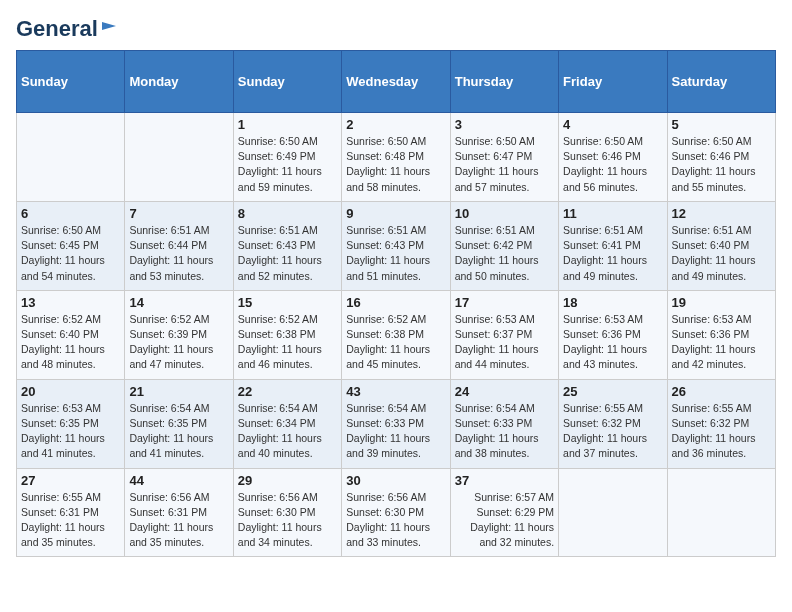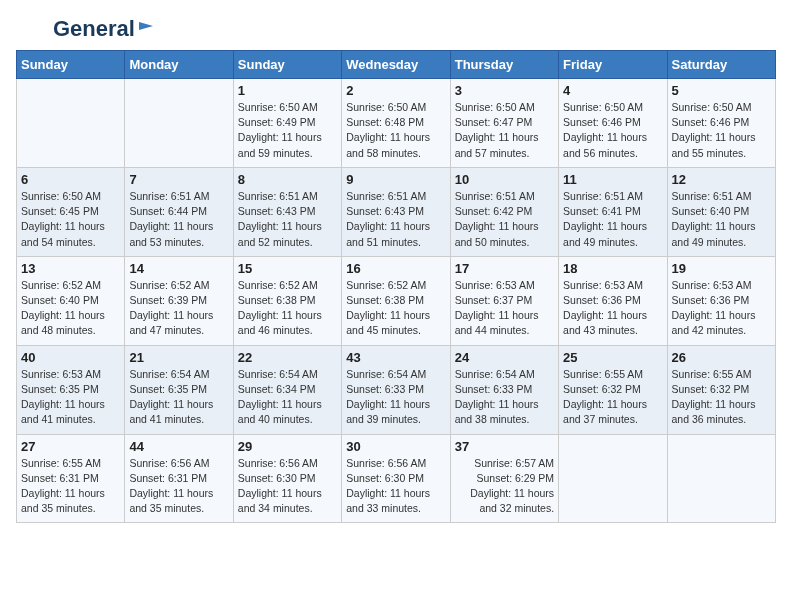--- a/index.html
+++ b/index.html
@@ -13,21 +13,20 @@
     .header {
       display: flex;
       justify-content: space-between;
       align-items: flex-start;
       margin-bottom: 12px;
     }
     .logo {
       display: flex;
       flex-direction: column;
       align-items: center;
-      margin-left: 37px;
     }
     .title-block {
       text-align: right;
     }
     .month-title {
       font-size: 36px;
       color: #222;
       font-weight: normal;
     }
     .location {
@@ -37,21 +36,21 @@
     table {
       width: 100%;
       border-collapse: collapse;
       table-layout: fixed;
     }
     thead tr th {
       background: #3a7abf;
       color: #fff;
       font-size: 13px;
       font-weight: bold;
-      padding: 6px 4px;
+      padding: 23px 4px;
       text-align: left;
       border: 1px solid #2a5a9f;
     }
     tbody tr td {
       border: 1px solid #ccc;
       vertical-align: top;
       padding: 4px 4px 6px 4px;
       font-size: 10.5px;
       color: #222;
       height: 82px;
@@ -222,21 +221,21 @@
         </td>
         <td>
           <span class="day-num">19</span>
           <div class="day-info" style="white-space: pre-line;">Sunrise: 6:53 AM
 Sunset: 6:36 PM
 Daylight: 11 hours and 42 minutes.</div>
         </td>
       </tr>
       <tr>
         <td>
-          <span class="day-num">40</span>
+          <span class="day-num">20</span>
           <div class="day-info" style="white-space: pre-line;">Sunrise: 6:53 AM
 Sunset: 6:35 PM
 Daylight: 11 hours and 41 minutes.</div>
         </td>
         <td>
           <span class="day-num">21</span>
           <div class="day-info" style="white-space: pre-line;">Sunrise: 6:54 AM
 Sunset: 6:35 PM
 Daylight: 11 hours and 41 minutes.</div>
         </td>

